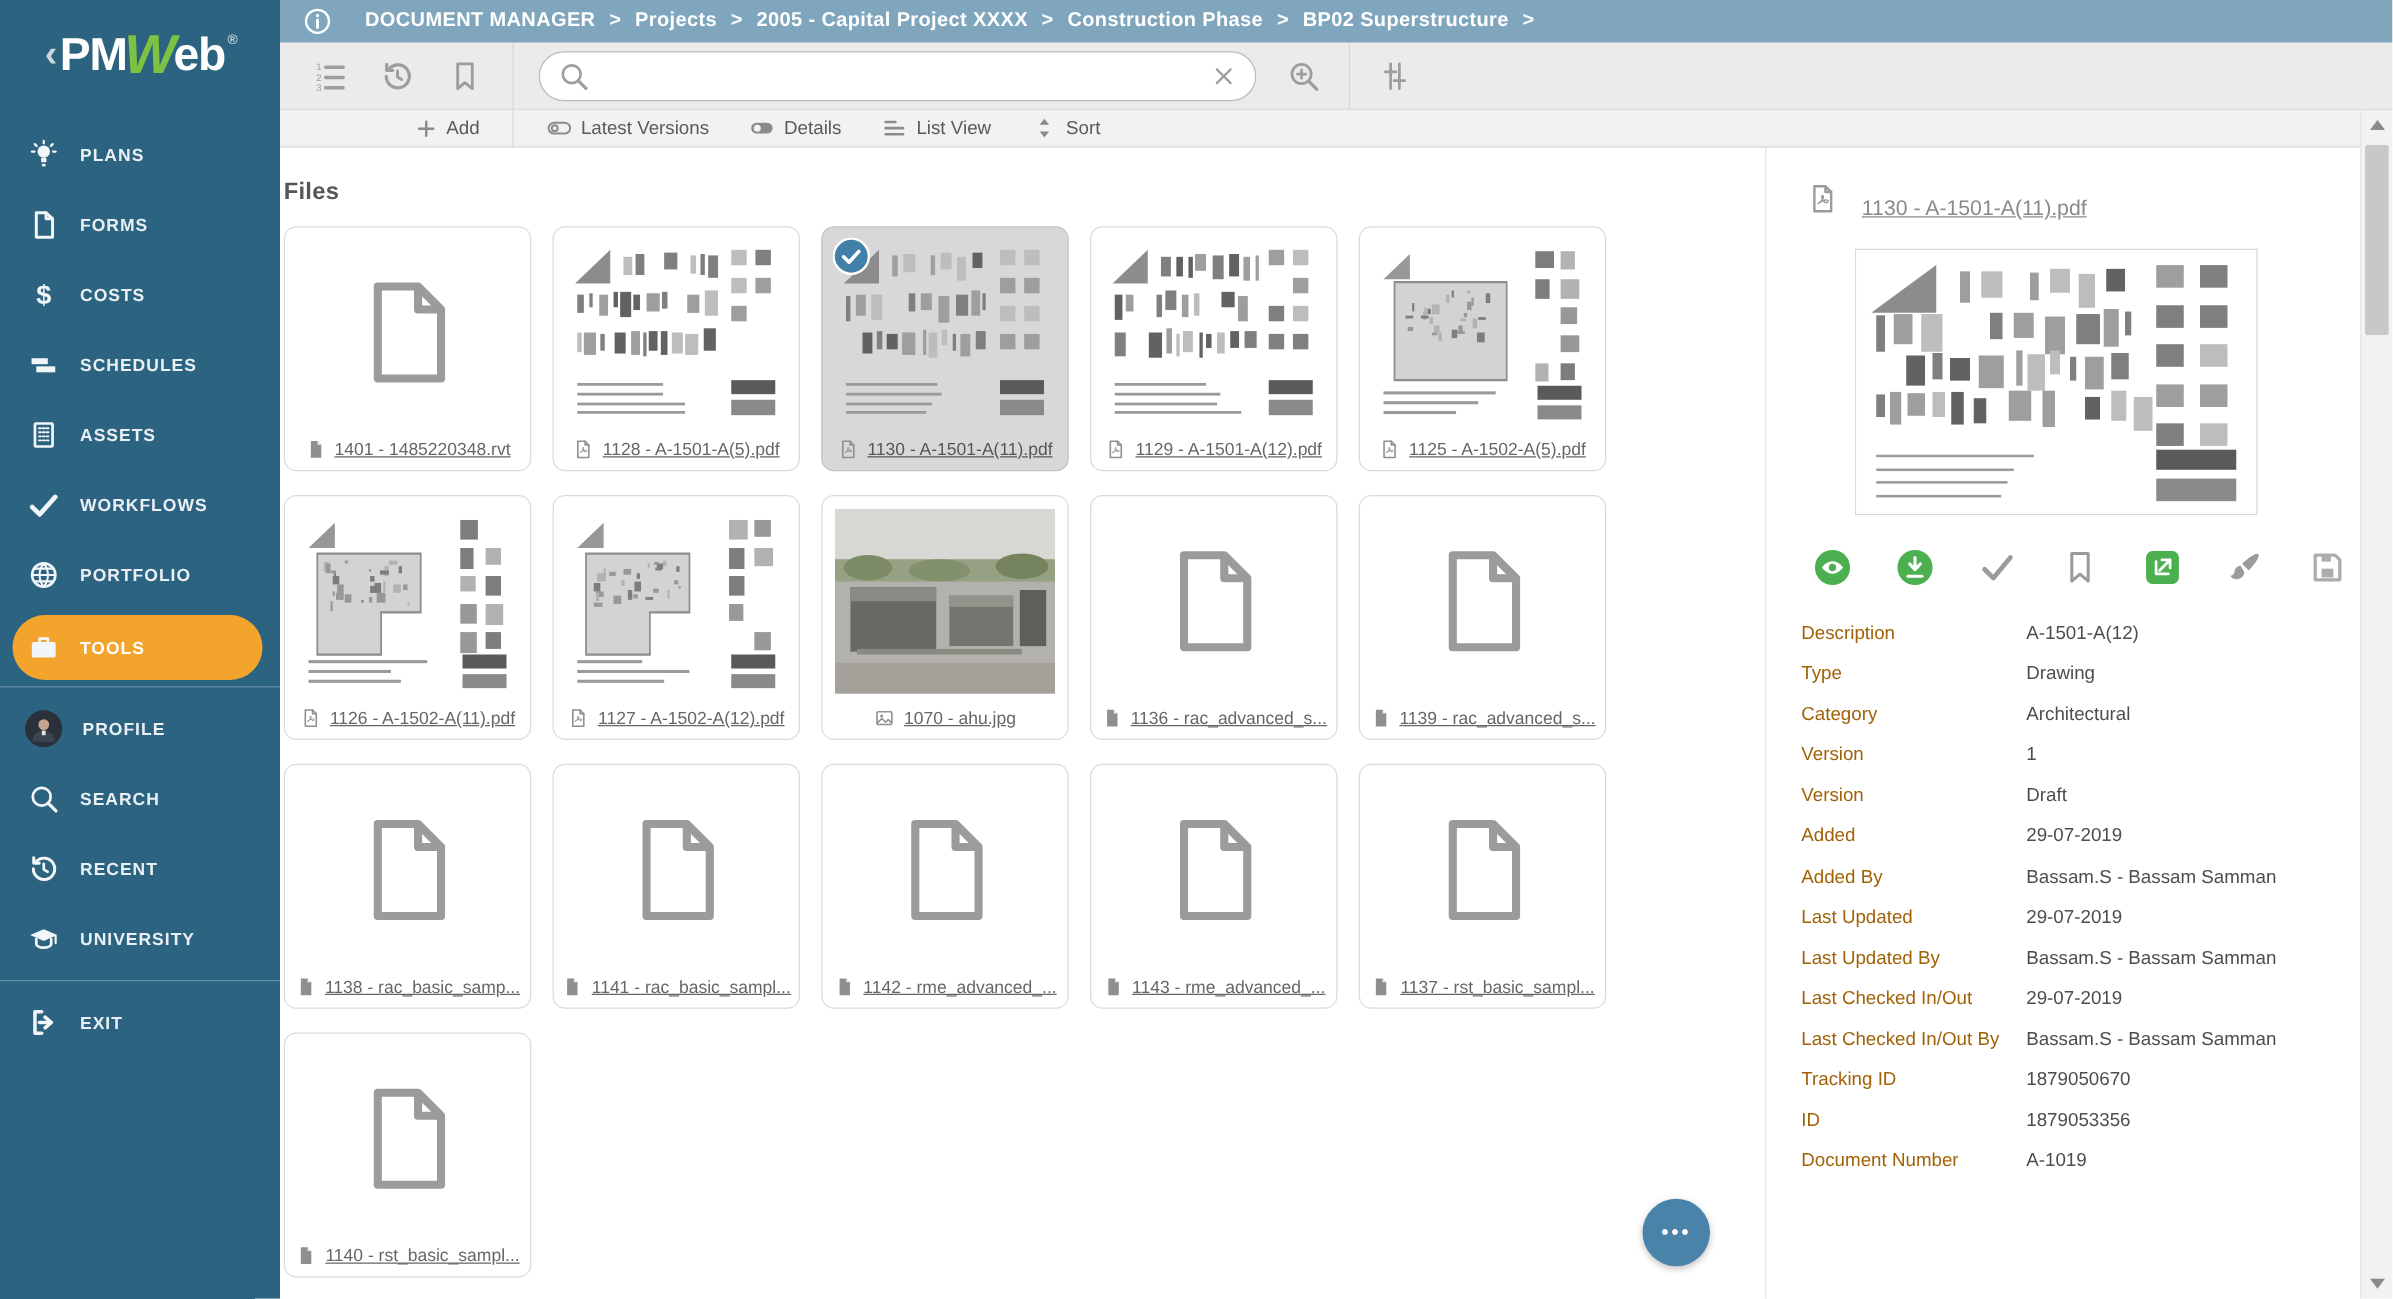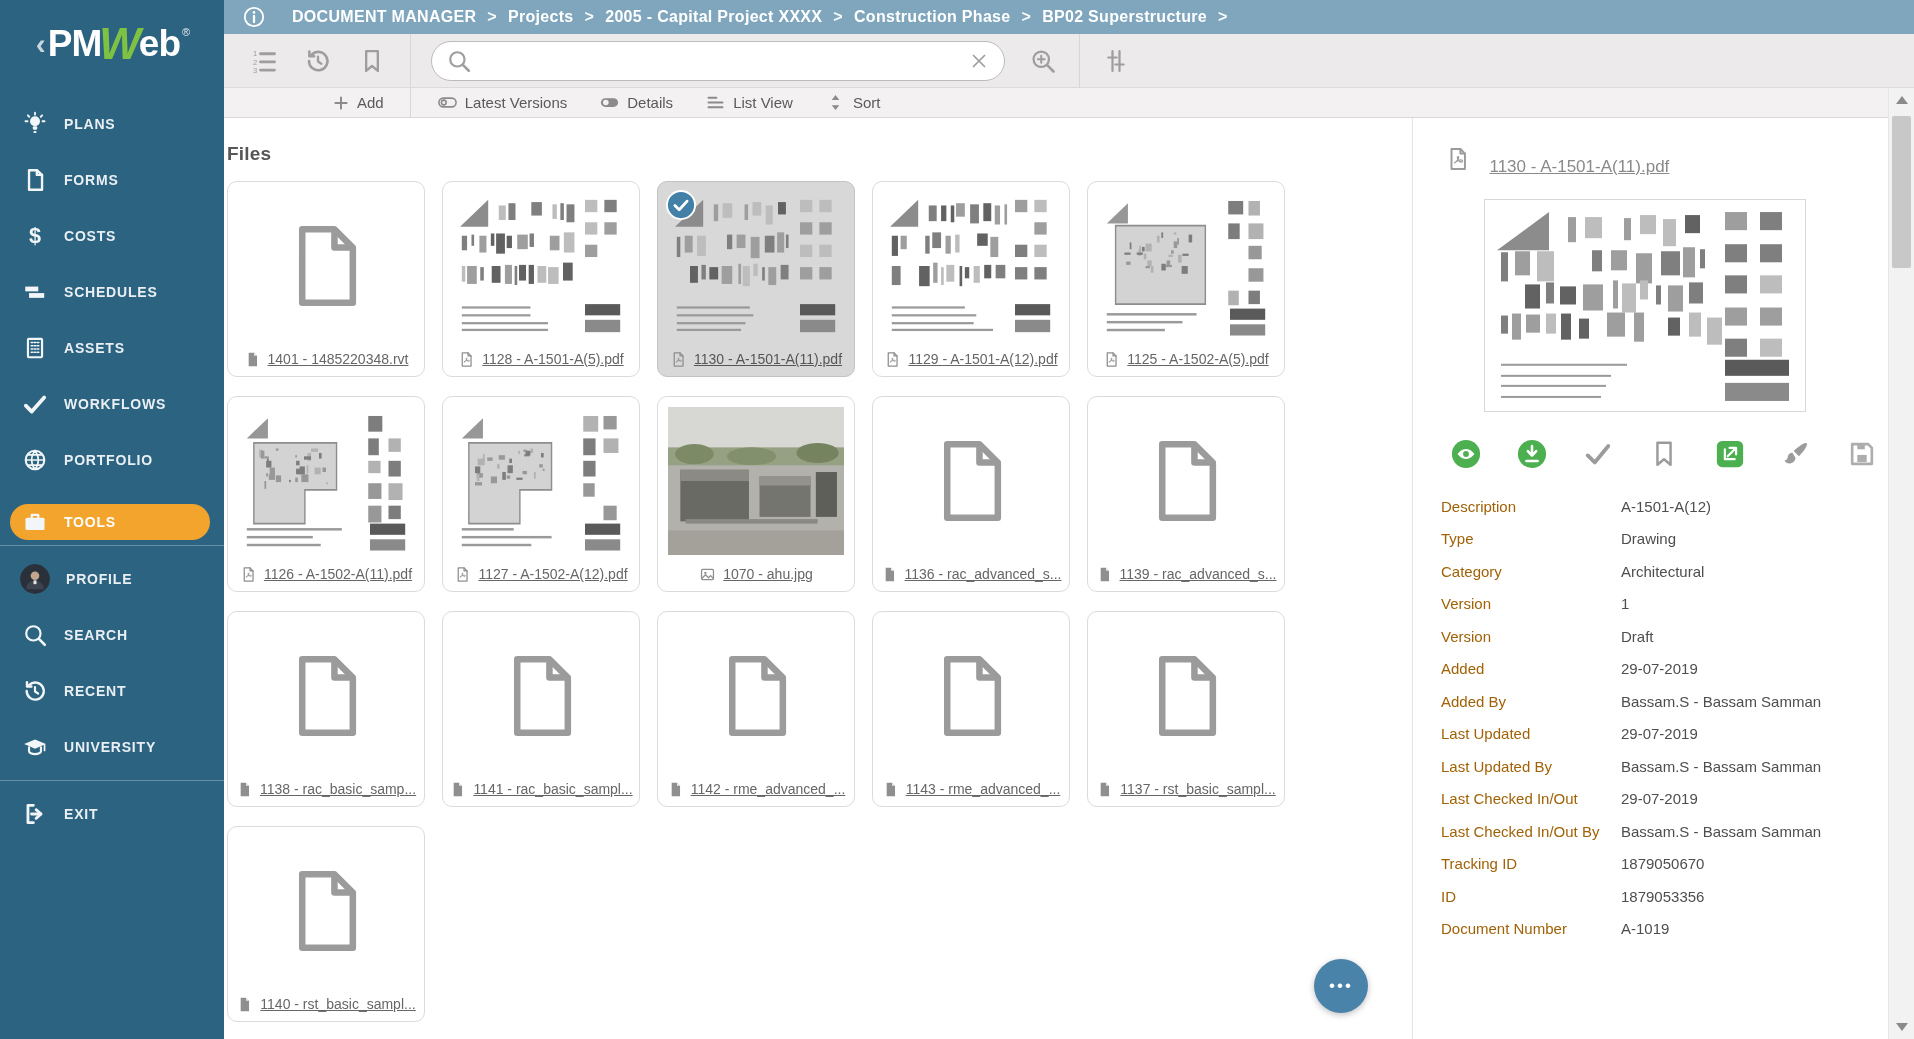--- a/index.html
+++ b/index.html
@@ -17,21 +17,21 @@
   .logo{height:88px;display:flex;align-items:center;justify-content:center;color:#fff;cursor:pointer;user-select:none;}
   .logo .chev{color:#c9d6de;font-size:30px;font-weight:700;margin-right:2px;}
   .logo .pm,.logo .eb{font-size:37px;font-weight:800;letter-spacing:-1px;}
   .logo .w{font-size:44px;font-weight:800;font-style:italic;color:var(--brand-green);margin:0 -2px;}
   .logo .reg{font-size:11px;vertical-align:top;position:relative;top:-12px;left:2px;color:#e8eef2;}
   .side-nav{display:block;}
   #nav-main{margin-top:8px;}
   .side-item{height:56px;display:flex;align-items:center;gap:16px;padding-left:22px;color:#E9EFF3;cursor:pointer;}
   .side-item .icon{width:26px;height:26px;flex:none;color:#F2F6F8;}
   .side-item .lbl{font-size:14px;font-weight:700;letter-spacing:.8px;}
-  .side-item.active{background:var(--accent-orange);border-radius:28px;margin:16px 14px 0 10px;padding-left:12px;height:36px;color:#fdfdfd;}
+  .side-item.active{background:var(--accent-orange);border-radius:28px;margin:4px 14px 0 10px;padding-left:12px;height:52px;color:#fdfdfd;}
   .side-divider{height:1px;background:rgba(255,255,255,.28);margin:5px 0;}
   .avatar-wrap{width:30px;height:30px;border-radius:50%;overflow:hidden;flex:none;margin-left:-2px;}
   .avatar-wrap svg{width:100%;height:100%;}
 
   
   .breadcrumb-bar{position:absolute;left:224px;top:0;right:0;height:34px;background:var(--breadcrumb-bg);display:flex;align-items:center;color:#fff;padding-left:18px;gap:26px;z-index:5;}
   .info-ic{width:24px;height:24px;color:#fff;flex:none;cursor:pointer;}
   .breadcrumb{display:flex;gap:11px;font-size:16px;font-weight:600;letter-spacing:.3px;white-space:nowrap;}
   .crumb{cursor:pointer;}
   .crumb-sep{opacity:.95;}

